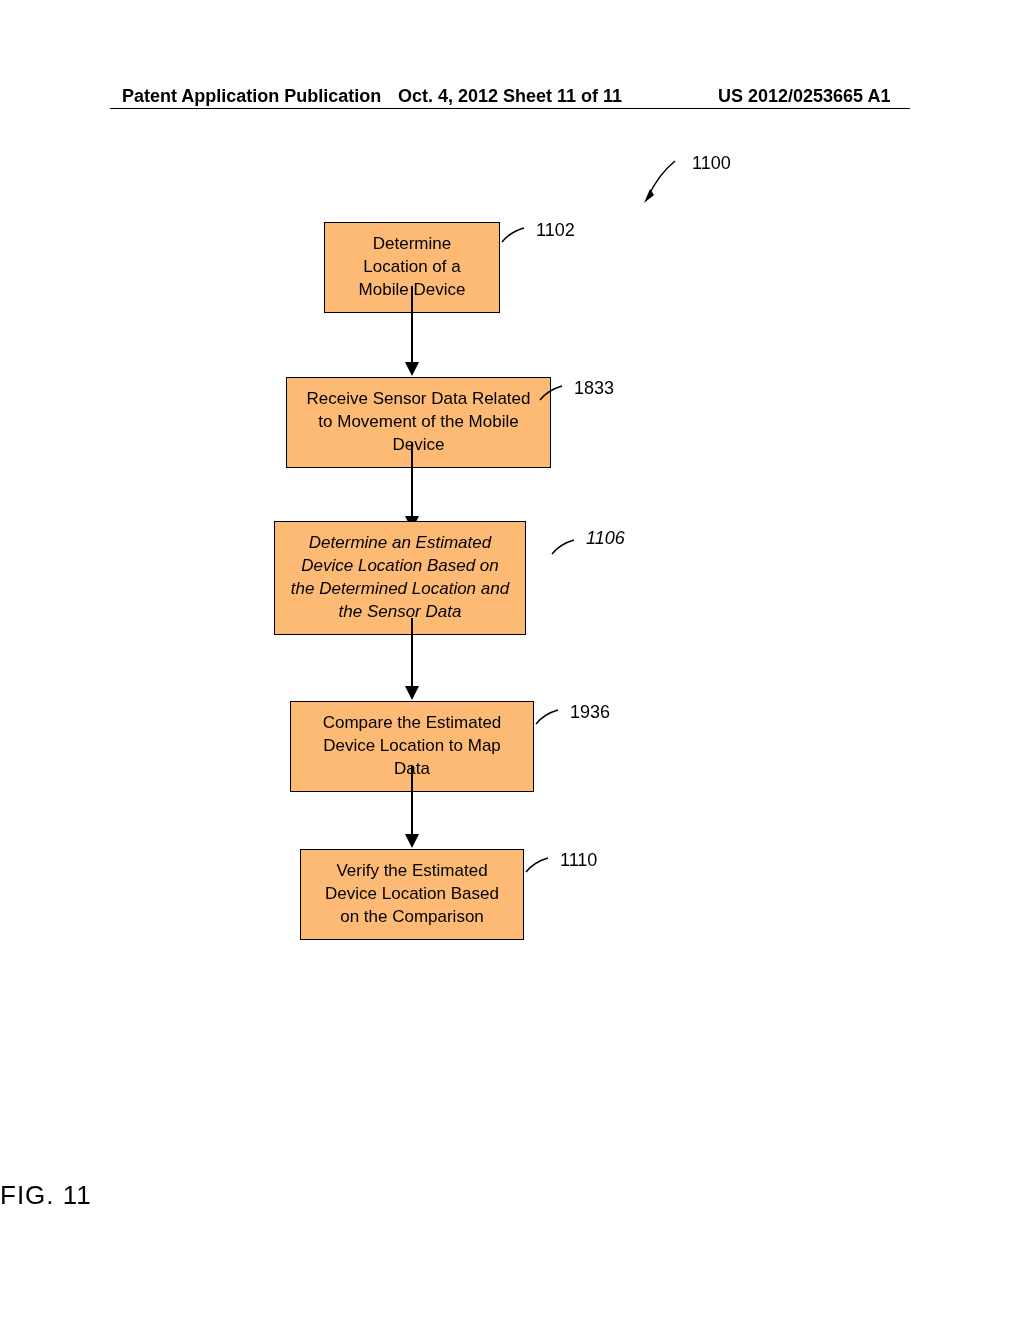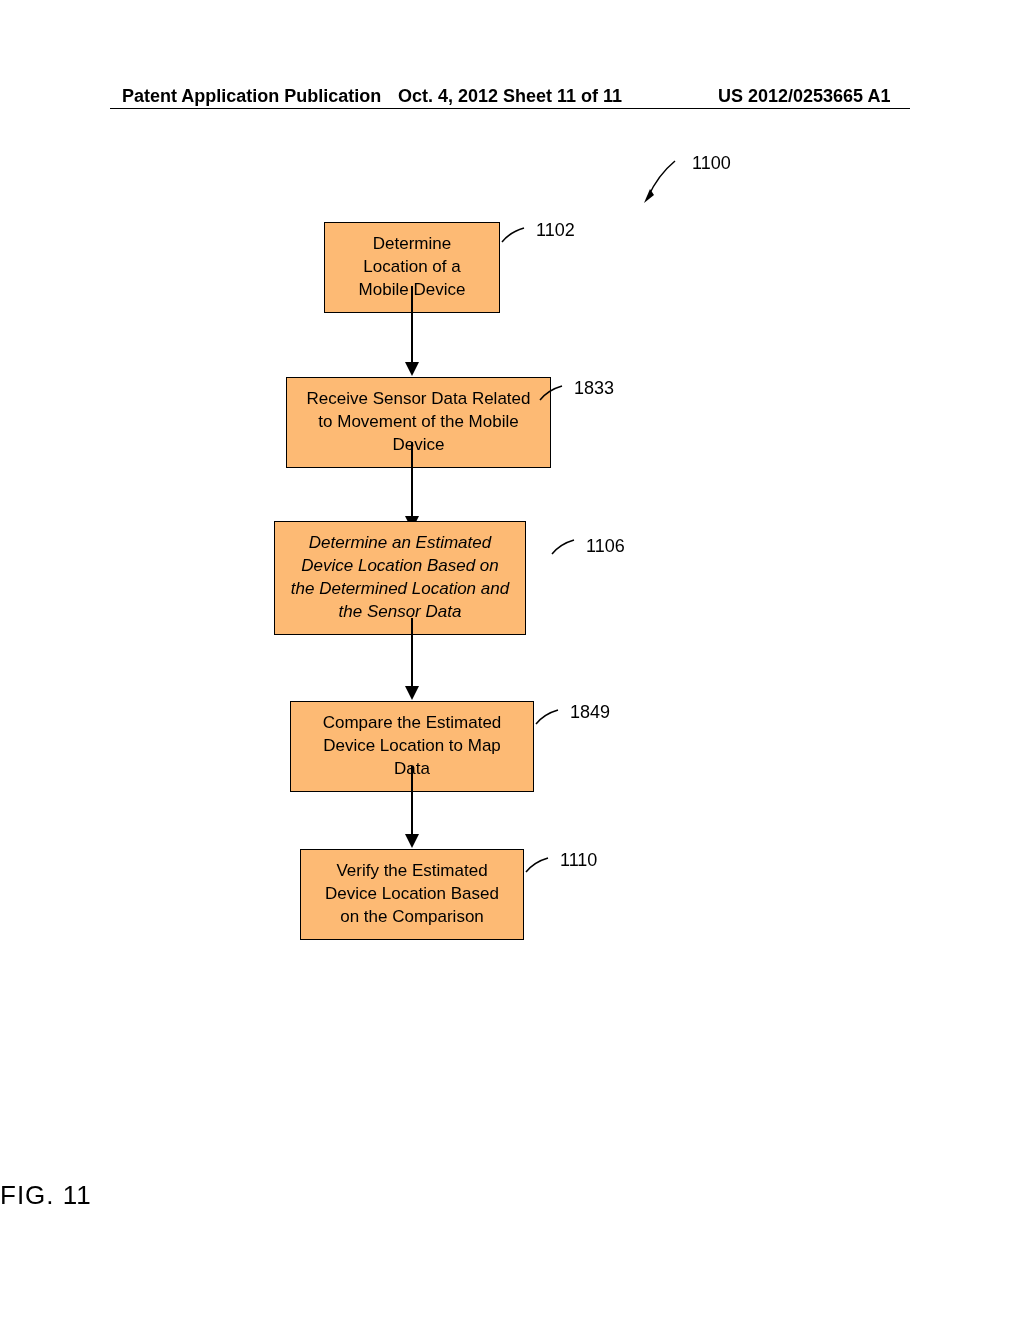--- a/index.html
+++ b/index.html
@@ -130,32 +130,32 @@
 
   <div class="arrow" style="left:412px; top:222px;">
     <div class="arrow-line" style="height:74px;"></div>
     <div class="arrow-head"></div>
   </div>
 
   <div class="flow-box" style="left:274px; top:301px; width:252px;font-style:italic;">Determine an Estimated Device Location Based on the Determined Location and the Sensor Data</div>
   <svg class="leader-curve" style="left:550px; top:318px;" width="32" height="20">
     <path d="M 2 16 Q 10 6 24 2" stroke="black" stroke-width="1.5" fill="none"></path>
   </svg>
-  <div class="ref-label" style="left:586px; top:316px;">1106</div>
+  <div class="ref-label" style="left:586px; top:308px;font-style:italic;">1106</div>
 
   <div class="arrow" style="left:412px; top:398px;">
     <div class="arrow-line" style="height:68px;"></div>
     <div class="arrow-head"></div>
   </div>
 
   <div class="flow-box" style="left:290px; top:481px; width:244px;">Compare the Estimated Device Location to Map Data</div>
   <svg class="leader-curve" style="left:534px; top:488px;" width="32" height="20">
     <path d="M 2 16 Q 10 6 24 2" stroke="black" stroke-width="1.5" fill="none"></path>
   </svg>
-  <div class="ref-label" style="left:570px; top:482px;">1849</div>
+  <div class="ref-label" style="left:570px; top:482px;">1936</div>
 
   <div class="arrow" style="left:412px; top:546px;">
     <div class="arrow-line" style="height:68px;"></div>
     <div class="arrow-head"></div>
   </div>
 
   <div class="flow-box" style="left:300px; top:629px; width:224px;">Verify the Estimated Device Location Based on the Comparison</div>
   <svg class="leader-curve" style="left:524px; top:636px;" width="32" height="20">
     <path d="M 2 16 Q 10 6 24 2" stroke="black" stroke-width="1.5" fill="none"></path>
   </svg>

